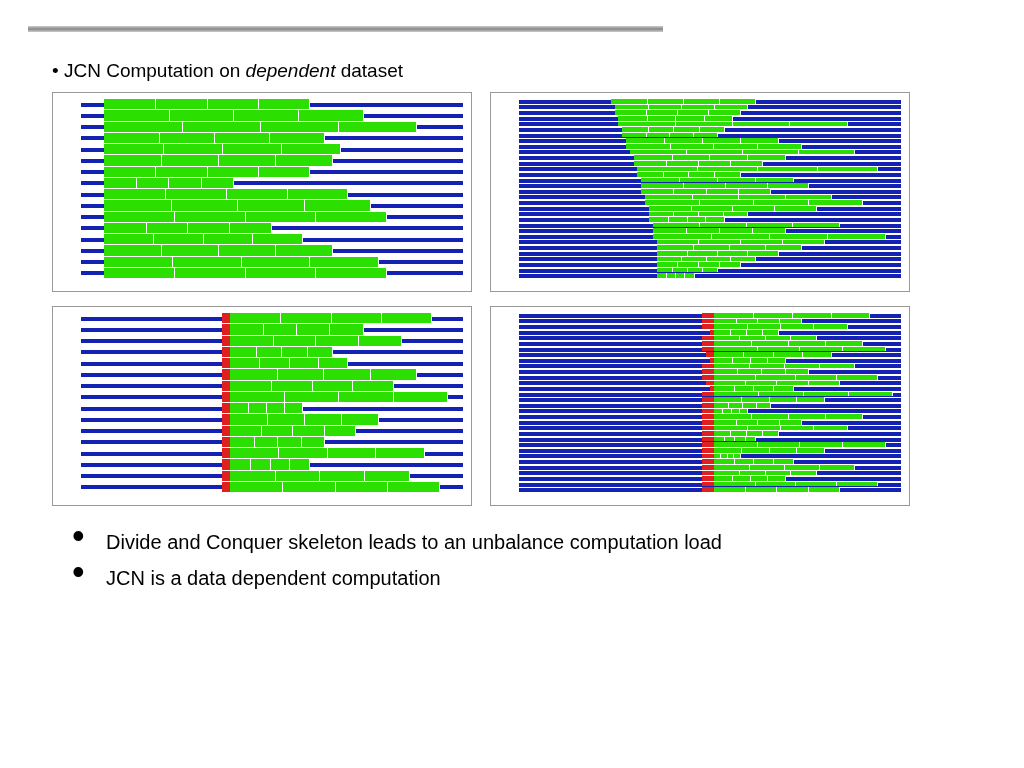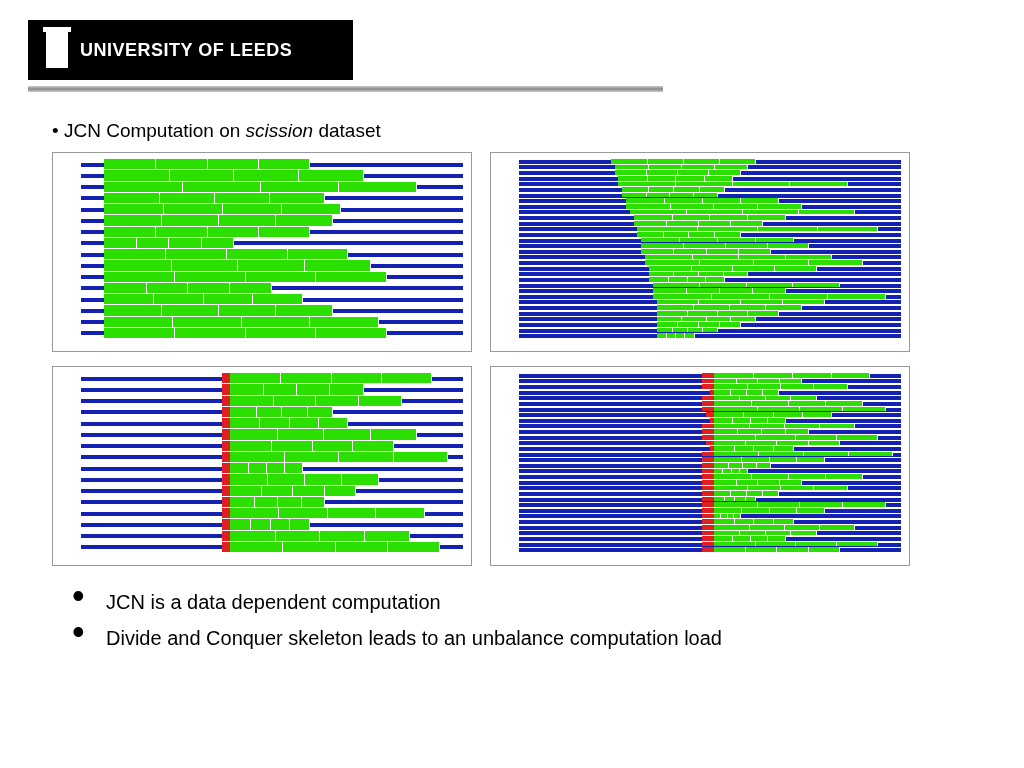--- a/index.html
+++ b/index.html
@@ -22,30 +22,26 @@
   .green-bar .seg { position: absolute; top: 0; bottom: 0; width: 1px; background: #fff; }
   .red-bar { position: absolute; top: 0; height: 7px; background: #e02020; }
   .big-bullets { margin-top: 18px; padding-left: 20px; }
   .big-bullets li { list-style: none; position: relative; font-size: 20px; line-height: 36px; padding-left: 34px; }
   .big-bullets li::before { content: "•"; position: absolute; left: 0; top: -6px; font-size: 36px; }
 </style>
 </head>
 <body>
 
 <div class="header">
-  <div class="logo-box">
-    <div class="logo-tower"></div>
-    <span>UNIVERSITY OF LEEDS</span>
-  </div>
 </div>
 <div class="rule"></div>
 
 <div class="content">
   <div class="bullet-line">
-    <span>JCN Computation on </span><span class="em">scission</span><span> dataset</span>
+    <span>JCN Computation on </span><span class="em">dependent</span><span> dataset</span>
   </div>
   <div class="panels">
     <div class="panel" id="chart-0">
         <div class="row" style="height: 11.25px;">
           <div class="bg-bar" style="top: 3.625px; height: 4px;"></div>
           <div class="green-bar" style="left: 6%; width: 54%; height: 10.25px;">
             <div class="seg" style="left: 25%;"></div>
             <div class="seg" style="left: 50%;"></div>
             <div class="seg" style="left: 75%;"></div>
           </div>
@@ -896,16 +892,16 @@
           <div class="green-bar" style="left: 51%; width: 33%; height: 4.625px;">
             <div class="seg" style="left: 25%;"></div>
             <div class="seg" style="left: 50%;"></div>
             <div class="seg" style="left: 75%;"></div>
           </div>
         </div>
       </div>
   </div>
 
   <ul class="big-bullets">
+    <li>Divide and Conquer skeleton leads to an unbalance computation load</li>
     <li>JCN is a data dependent computation</li>
-    <li>Divide and Conquer skeleton leads to an unbalance computation load</li>
   </ul>
 </div>
 
 </body></html>

